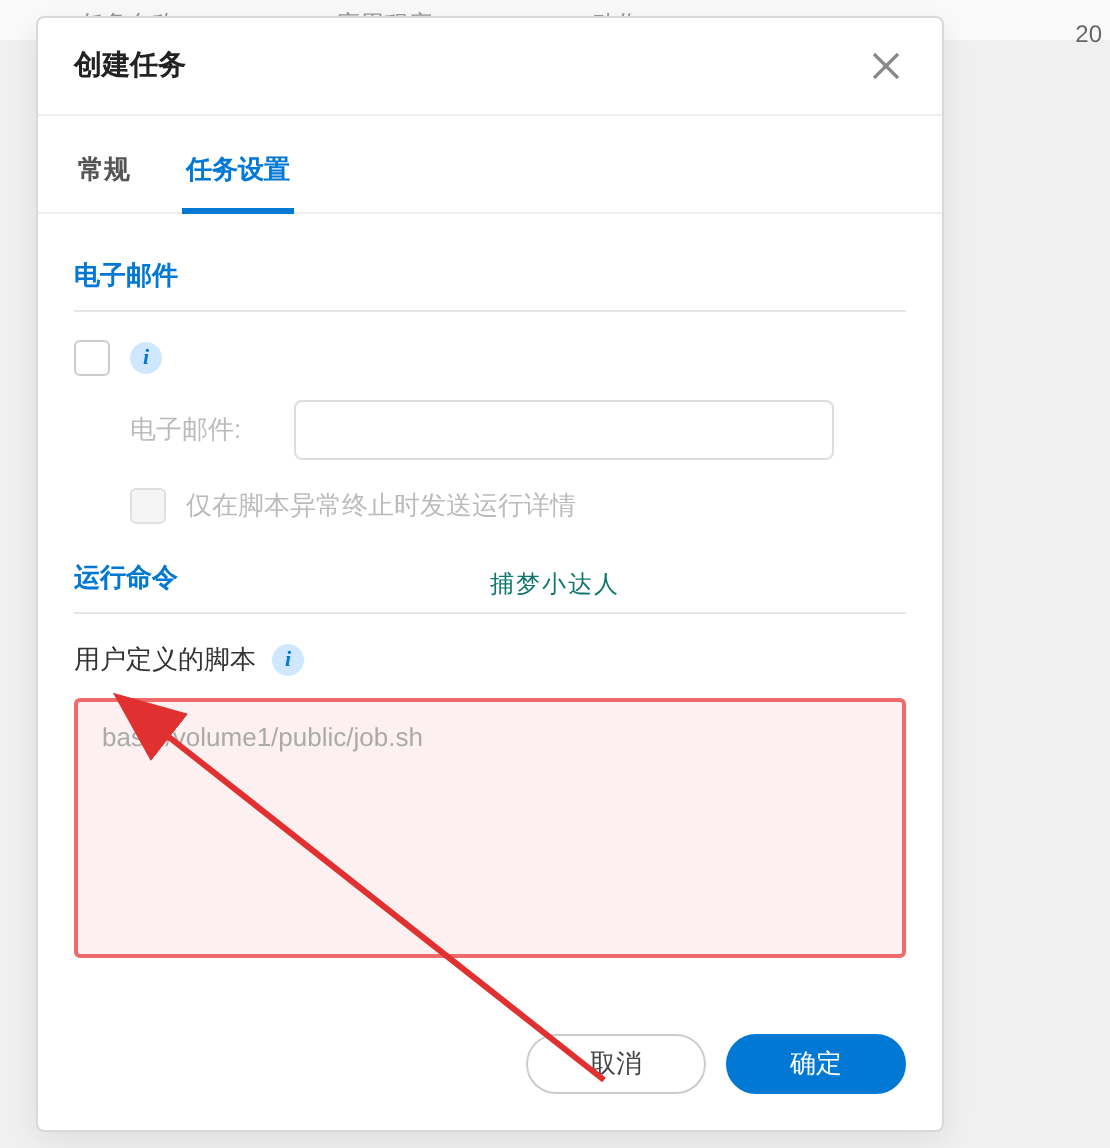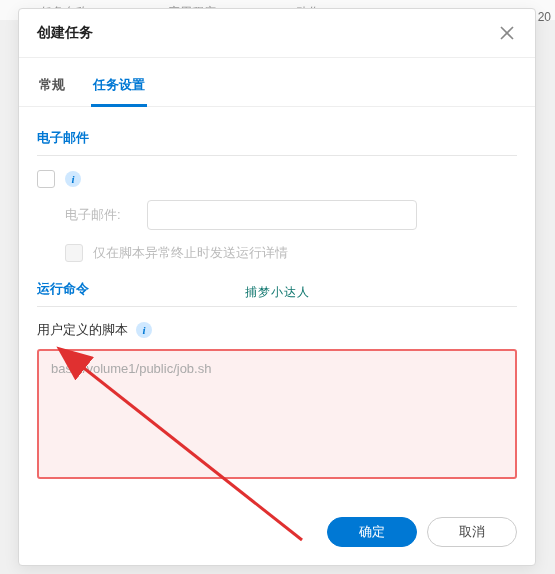--- a/index.html
+++ b/index.html
@@ -34,21 +34,21 @@
       position: absolute;
       right: 4px;
       top: 10px;
       color: #666;
       font-size: 12px;
     }
     .modal {
       position: absolute;
       top: 8px;
       left: 18px;
-      width: 518px;
+      width: 454px;
       height: 558px;
       background: #fff;
       border: 1px solid #d9d9d9;
       border-radius: 4px;
       box-shadow: 0 4px 16px rgba(0,0,0,0.08);
       display: flex;
       flex-direction: column;
     }
     .modal-header {
       display: flex;
@@ -283,25 +283,25 @@
     <div class="field-header">
       <span>用户定义的脚本</span>
       <span class="info-icon">i</span>
     </div>
 
     <textarea class="script-textarea" style="">bash /volume1/public/job.sh</textarea>
 
   </div>
 
   <div class="modal-footer">
+    <button class="btn">
+      <span>取消</span>
+    </button>
     <button class="btn primary">
       <span>确定</span>
-    </button>
-    <button class="btn">
-      <span>取消</span>
     </button>
   </div>
 
 </div>
 
 <div class="watermark">捕梦小达人</div>
 
 <svg class="arrow-overlay" width="555" height="574">
   <defs>
     <marker id="arrowhead" markerWidth="12" markerHeight="10" refX="2" refY="5" orient="auto">

